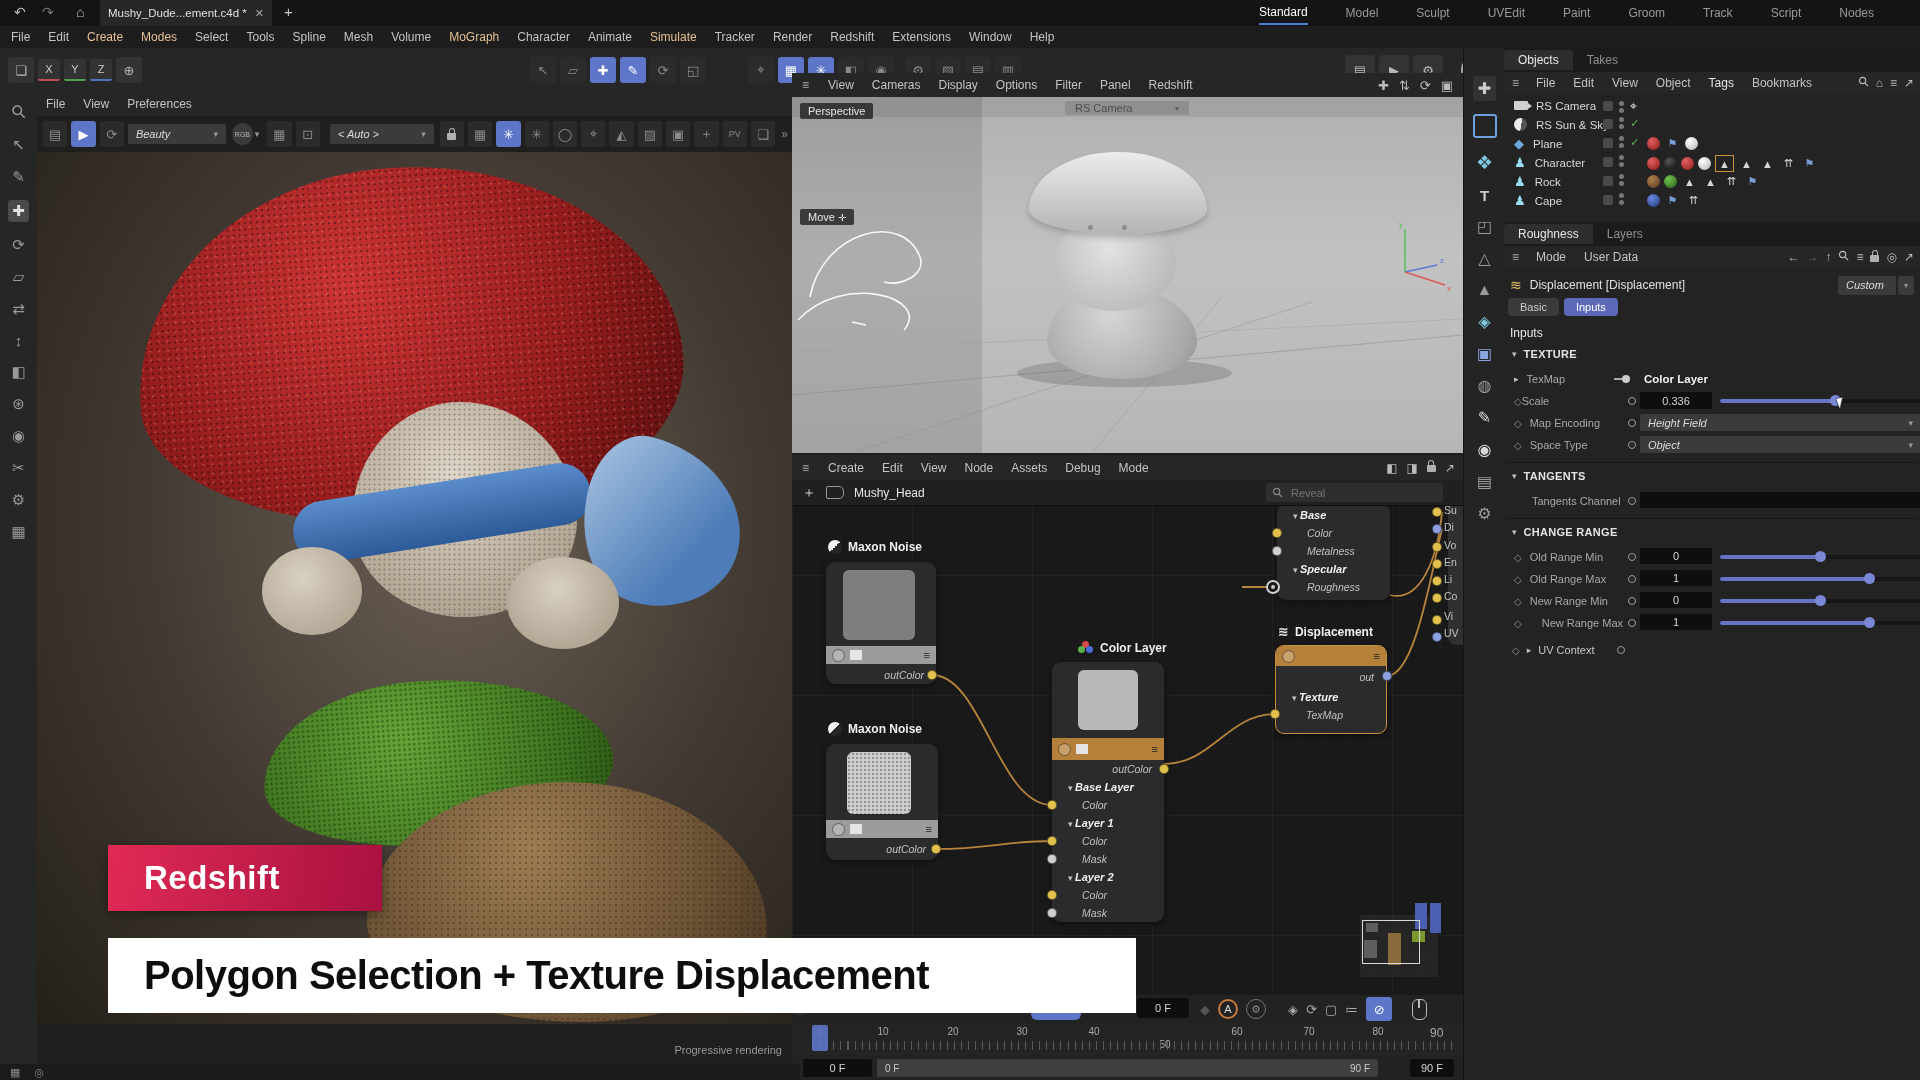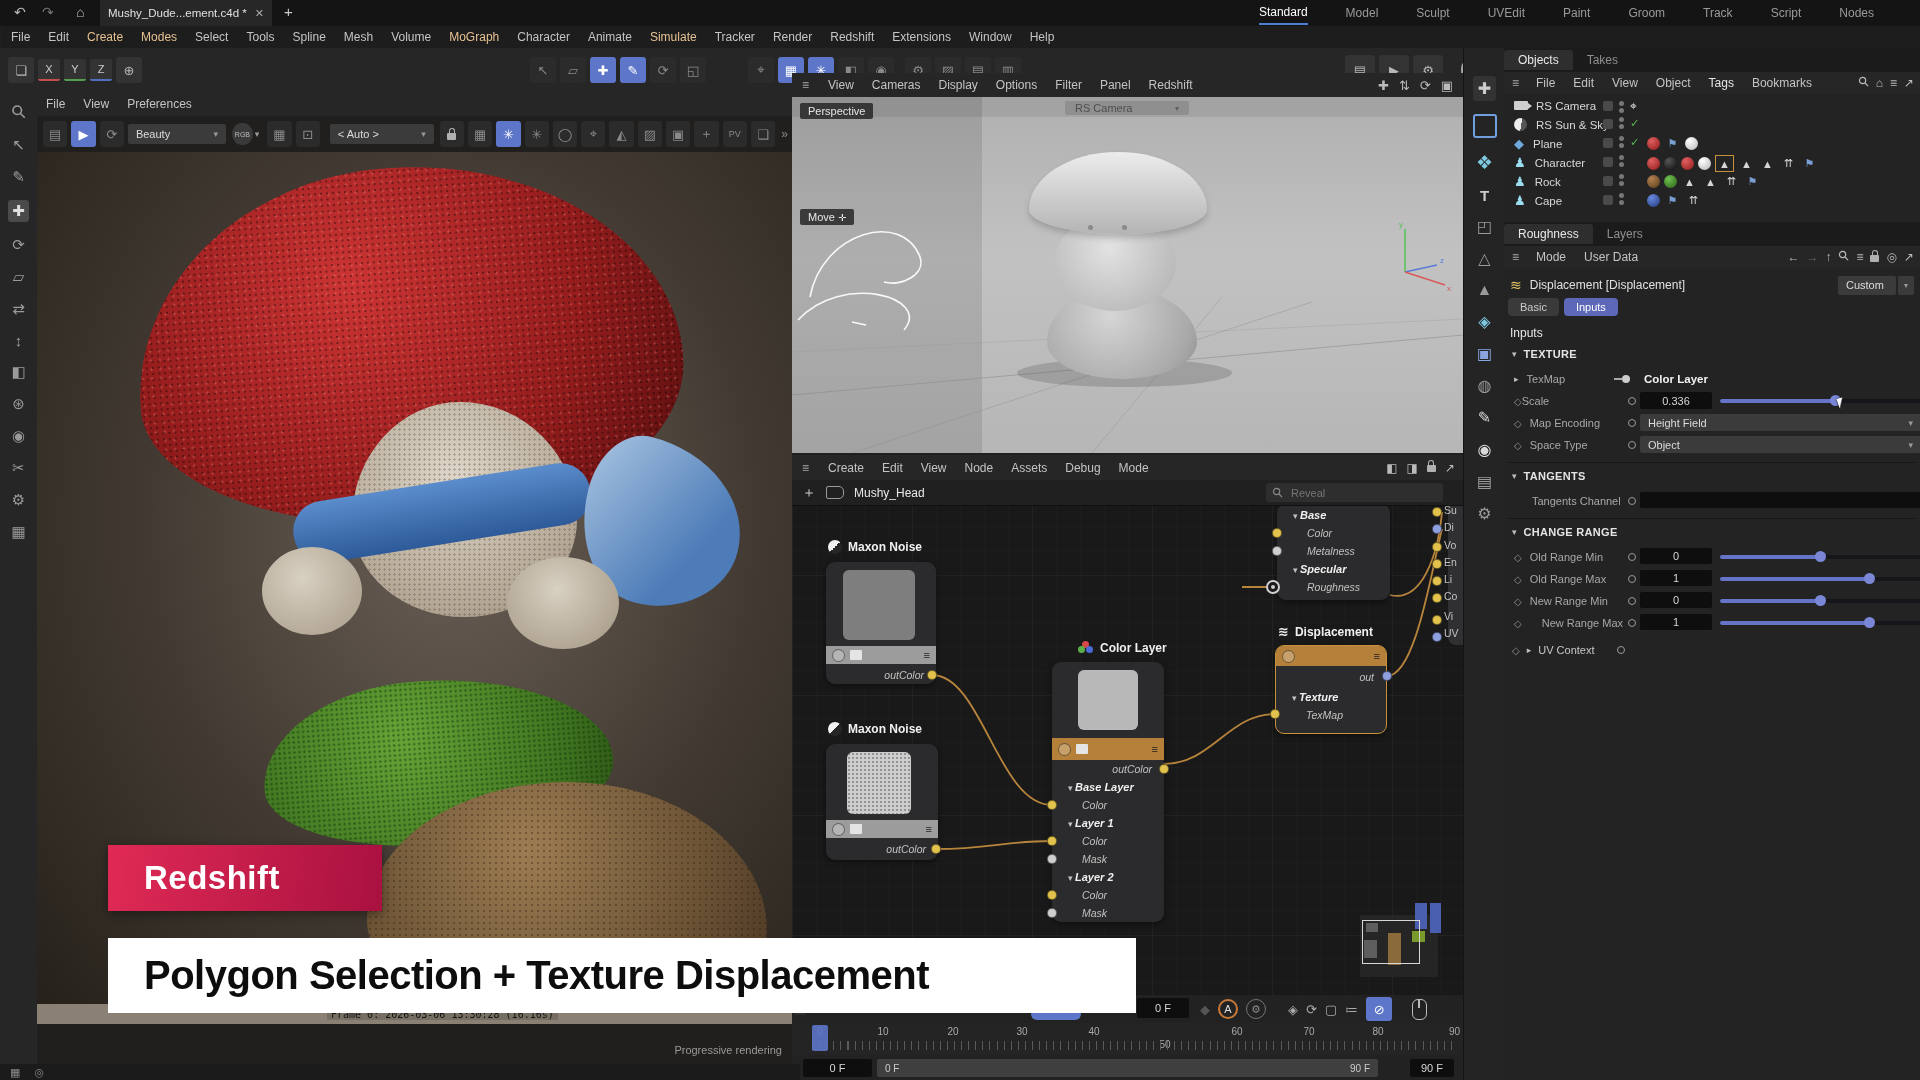--- a/index.html
+++ b/index.html
@@ -26,21 +26,21 @@
   .ncoin{width:11px;height:11px;border-radius:50%;border:1px solid rgba(0,0,0,.45);background:rgba(255,255,255,.25);display:inline-block;}
   .nimg{width:12px;height:10px;background:#e5e5e5;border-radius:1px;display:inline-block;}
   .nmenu{margin-left:auto;color:#222;font-size:11px;font-weight:bold;}
   .nrow{height:18px;line-height:18px;font-size:10.5px;color:#c2c2c2;padding:0 12px;white-space:nowrap;overflow:hidden;}
   .nrow.right{text-align:right;}
   .nrow.grp{font-weight:bold;color:#f0f0f0;font-size:11px;padding-left:16px;}
   .nrow.sub{padding-left:30px;}
   .ndot{position:absolute;width:10px;height:10px;border-radius:50%;border:1px solid rgba(0,0,0,.5);box-sizing:border-box;}
   .y{background:#e2c24d;} .gry{background:#cfcfcf;} .blu{background:#8ea0e0;}
   .field{background:#0e0e0e;color:#d6d6d6;font-size:11px;border-radius:2px;display:flex;align-items:center;justify-content:center;}
-  .drop{background:#3b3b3b;color:#dcdcdc;font-size:11px;border-radius:2px;display:flex;align-items:center;padding:0 8px;box-sizing:border-box;}
+  .drop{background:#3b3b3b;color:#dcdcdc;font-size:11px;border-radius:2px;display:flex;align-items:center;padding:0 8px;box-sizing:border-box;font-style:italic;}
   .drop .car{margin-left:auto;color:#999;font-size:9px;}
   .alab{color:#a8a8a8;font-size:11px;white-space:nowrap;}
   .glab{font-weight:bold;color:#e4e4e4;font-size:11px;letter-spacing:.3px;}
   .dia{color:#8f8f8f;font-size:10px;} .chev{color:#c0c0c0;font-size:9px;}
   .oport{width:8px;height:8px;border:1px solid #9a9a9a;border-radius:50%;box-sizing:border-box;}
   .strack{position:absolute;height:4px;border-radius:2px;background:#15151a;}
   .sfill{position:absolute;left:0;top:0;height:4px;border-radius:2px;background:#6674c8;}
   .shdl{position:absolute;width:11px;height:11px;border-radius:50%;background:#7a87d6;top:-4px;}
   .ball{width:13px;height:13px;border-radius:50%;display:inline-block;}
   .tag{display:inline-flex;width:17px;height:15px;align-items:center;justify-content:center;font-size:11px;color:#d6d6d6;}
@@ -237,23 +237,20 @@
           radial-gradient(rgba(0,40,0,.4) 1px, transparent 1.5px),
           radial-gradient(circle at 40% 35%, #66a437, #3f7220 70%, #2c5414);
         background-size:5px 5px,100% 100%;"></div>
 
       <div class="abs" style="left:330px;top:630px;width:400px;height:240px;border-radius:50% 50% 46% 54%/58% 62% 38% 42%;
         background:
           radial-gradient(rgba(40,25,10,.35) 1px, transparent 1.5px),
           radial-gradient(circle at 40% 28%, #9c7c52, #6d5436 58%, #463322);
         background-size:6px 6px,100% 100%;"></div>
 
-      <div class="abs row" style="left:0;top:852px;width:755px;height:20px;background:#8a8174;">
-        <span style="margin-left:290px;font-family:'DejaVu Sans Mono',monospace;font-size:10px;color:#111;background:rgba(60,55,48,.25);padding:0 4px;">Frame 0: 2026-03-06 13:30:28 (16.16s)</span>
-      </div>
     </div>
 
     <div class="abs" style="left:490px;top:952px;width:255px;text-align:right;color:#9a9a9a;font-size:11px;">Progressive rendering</div>
   </div>
 
   <div class="abs row" style="left:108px;top:845px;width:274px;height:66px;z-index:60;background:linear-gradient(100deg,#e02a55,#a91140);box-shadow:0 3px 10px rgba(0,0,0,.4);">
     <span style="margin-left:36px;color:#fff;font-size:33px;font-weight:bold;letter-spacing:.5px;">Redshift</span>
   </div>
   <div class="abs row" style="left:108px;top:938px;width:1028px;height:75px;z-index:60;background:#ffffff;">
     <span style="margin-left:36px;color:#0d0d0d;font-size:40px;font-weight:bold;letter-spacing:-.5px;white-space:nowrap;">Polygon Selection + Texture Displacement</span>
@@ -512,21 +509,21 @@
     <div class="abs" style="left:0;top:28px;width:671px;height:32px;background:#242424;">
       <span class="abs" style="left:13px;top:3px;width:30px;text-align:center;color:#aaa;font-size:10px;">0</span>
       <span class="abs" style="left:76px;top:3px;width:30px;text-align:center;color:#aaa;font-size:10px;">10</span>
       <span class="abs" style="left:146px;top:3px;width:30px;text-align:center;color:#aaa;font-size:10px;">20</span>
       <span class="abs" style="left:215px;top:3px;width:30px;text-align:center;color:#aaa;font-size:10px;">30</span>
       <span class="abs" style="left:287px;top:3px;width:30px;text-align:center;color:#aaa;font-size:10px;">40</span>
       <span class="abs" style="left:358px;top:16px;width:30px;text-align:center;color:#aaa;font-size:10px;">50</span>
       <span class="abs" style="left:430px;top:3px;width:30px;text-align:center;color:#aaa;font-size:10px;">60</span>
       <span class="abs" style="left:502px;top:3px;width:30px;text-align:center;color:#aaa;font-size:10px;">70</span>
       <span class="abs" style="left:571px;top:3px;width:30px;text-align:center;color:#aaa;font-size:10px;">80</span>
-      <span class="abs" style="left:638px;top:3px;width:30px;text-align:right;color:#aaa;font-size:10px;">90</span>
+      <span class="abs" style="left:638px;top:3px;width:30px;text-align:left;color:#aaa;font-size:12px;">90</span>
       <div class="abs" style="left:20px;top:18px;width:640px;height:9px;background:repeating-linear-gradient(90deg,#5a5a5a 0 1px,transparent 1px 7.1px);"></div>
       <div class="abs" style="left:20px;top:2px;width:16px;height:26px;background:#5d76c9;border-radius:2px;opacity:.9;"></div>
     </div>
 
     <div class="abs" style="left:0;top:63px;width:671px;height:22px;">
       <div class="field abs" style="left:11px;top:1px;width:69px;height:18px;">
           <span>0 F</span>
         </div>
       <div class="abs row" style="left:85px;top:1px;width:501px;height:18px;background:#3f3f3f;border-radius:2px;padding:0 8px;box-sizing:border-box;color:#ccc;font-size:10px;">
         <span>0 F</span>

